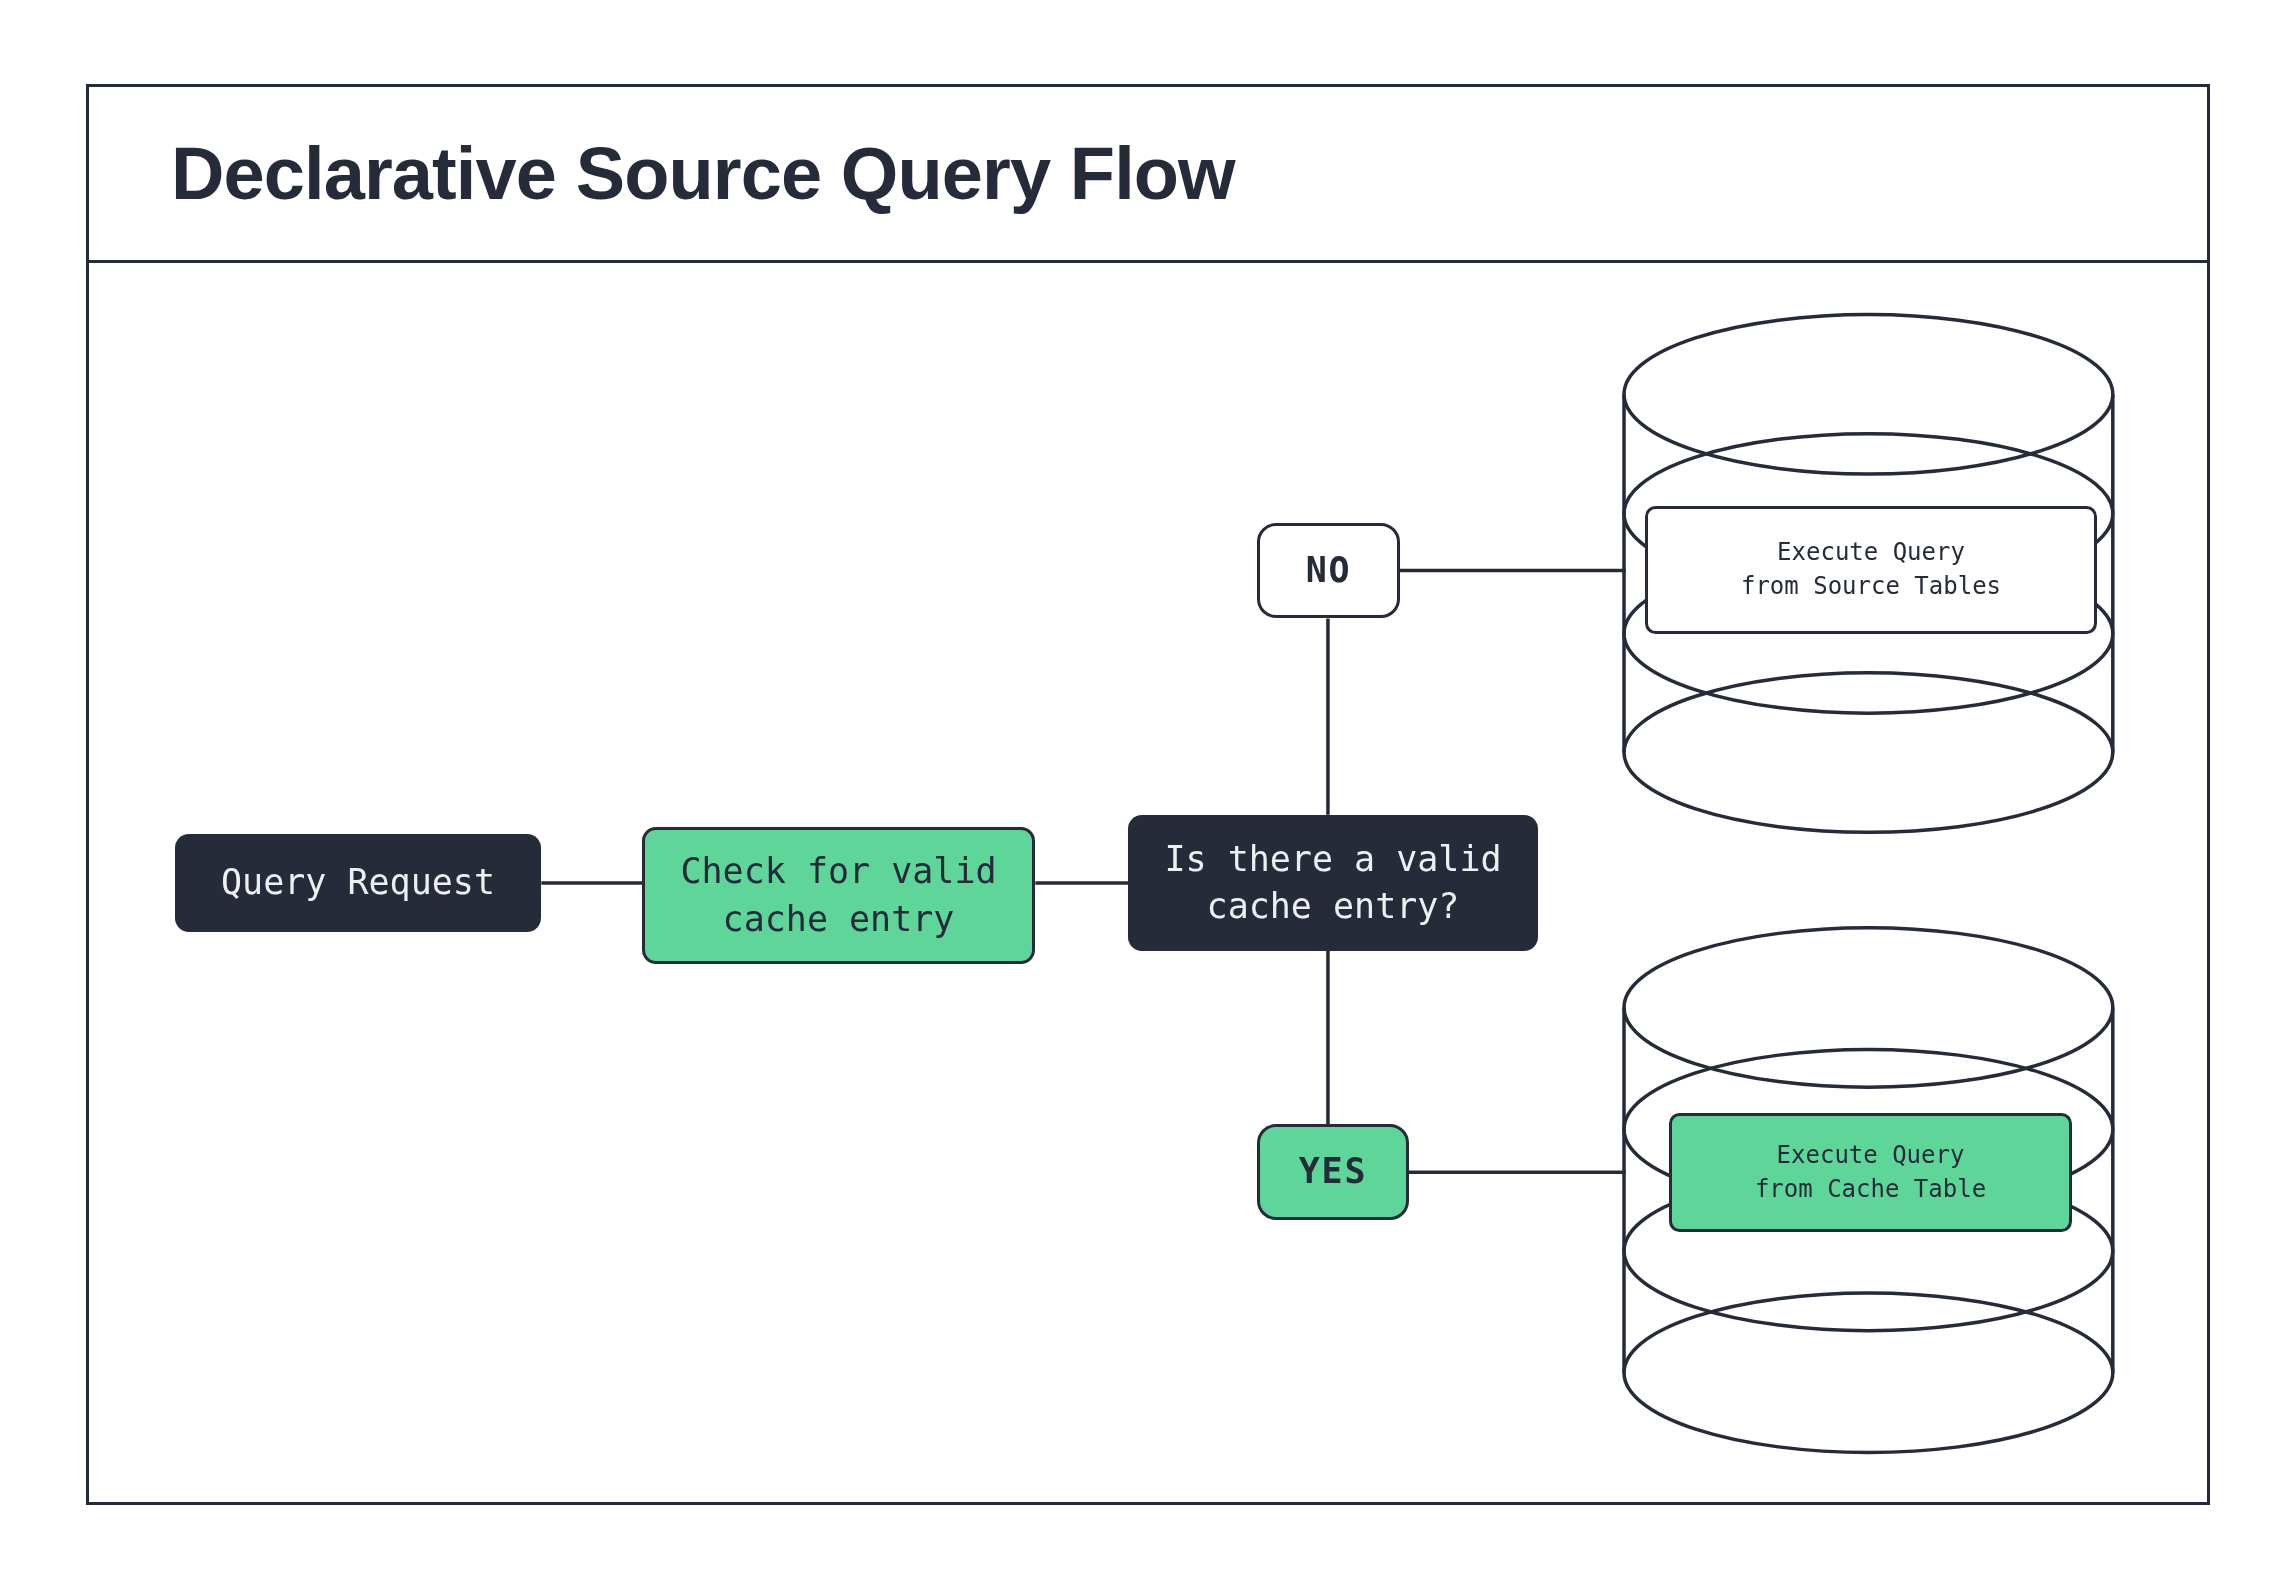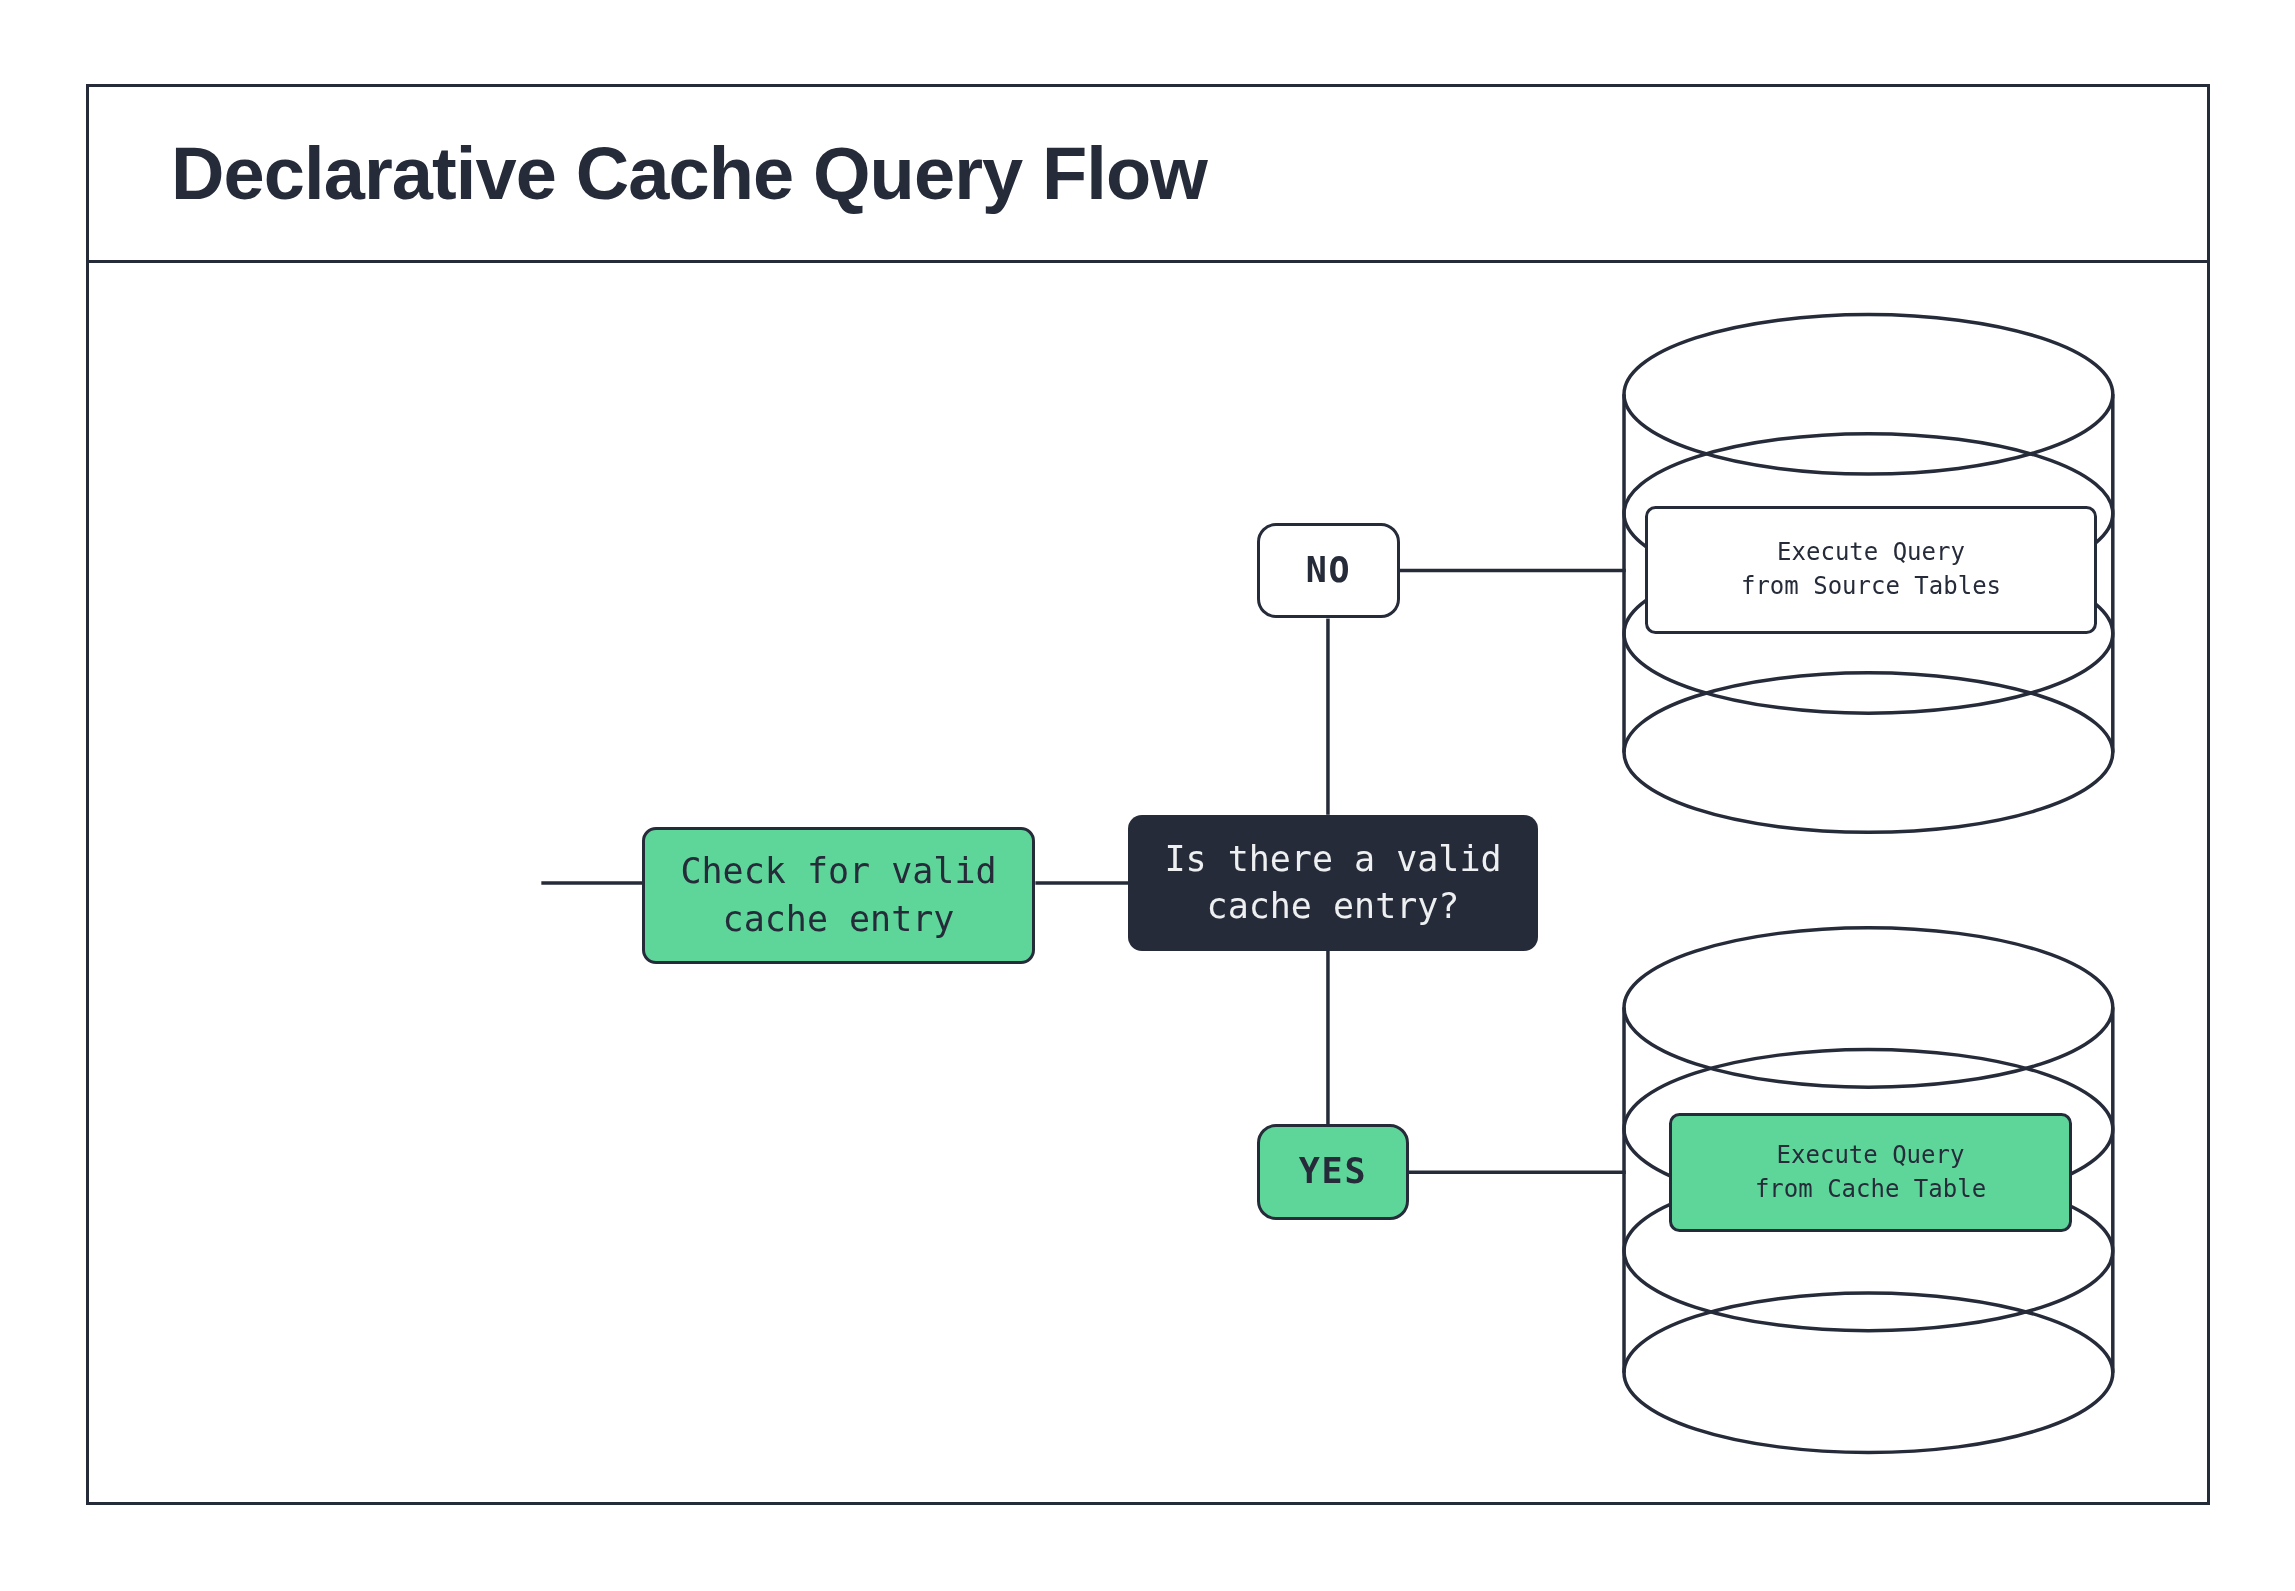--- a/index.html
+++ b/index.html
@@ -55,21 +55,21 @@
   #node-yes     {left:1257px;top:1124px;width:152px; height:96px;}
   #node-src     {left:1645px;top:506px; width:452px; height:128px;}
   #node-cache   {left:1669px;top:1113px;width:403px; height:119px;}
 </style>
 </head>
 <body>
 
 <div class="canvas">
   <div class="frame">
     <div class="titlebar">
-      <div class="title">Declarative Cache Query Flow</div>
+      <div class="title">Declarative Source Query Flow</div>
     </div>
   </div>
 
   <svg class="wires" width="2295" height="1591" viewBox="0 0 2620 1816" fill="none" stroke="#262b3a" stroke-width="4">
 
     <line x1="618" y1="1008" x2="733" y2="1008"></line>
     <line x1="1182" y1="1008" x2="1288" y2="1008"></line>
     <line x1="1516" y1="930" x2="1516" y2="706"></line>
     <line x1="1516" y1="1085" x2="1516" y2="1283"></line>
     <line x1="1598" y1="651" x2="1856" y2="651"></line>
@@ -87,20 +87,21 @@
     <g>
       <line x1="1854" y1="1150" x2="1854" y2="1567"></line>
       <line x1="2412" y1="1150" x2="2412" y2="1567"></line>
       <ellipse cx="2133" cy="1567" rx="279" ry="91"></ellipse>
       <ellipse cx="2133" cy="1428" rx="279" ry="91"></ellipse>
       <ellipse cx="2133" cy="1289" rx="279" ry="91"></ellipse>
       <ellipse cx="2133" cy="1150" rx="279" ry="91"></ellipse>
     </g>
   </svg>
 
+  <div class="node dark" id="node-query">Query Request</div>
 
   <div class="node green" id="node-check">Check for valid
 cache entry</div>
 
   <div class="node dark" id="node-decision">Is there a valid
 cache entry?</div>
 
   <div class="node white small" id="node-no">NO</div>
 
   <div class="node green small" id="node-yes">YES</div>

